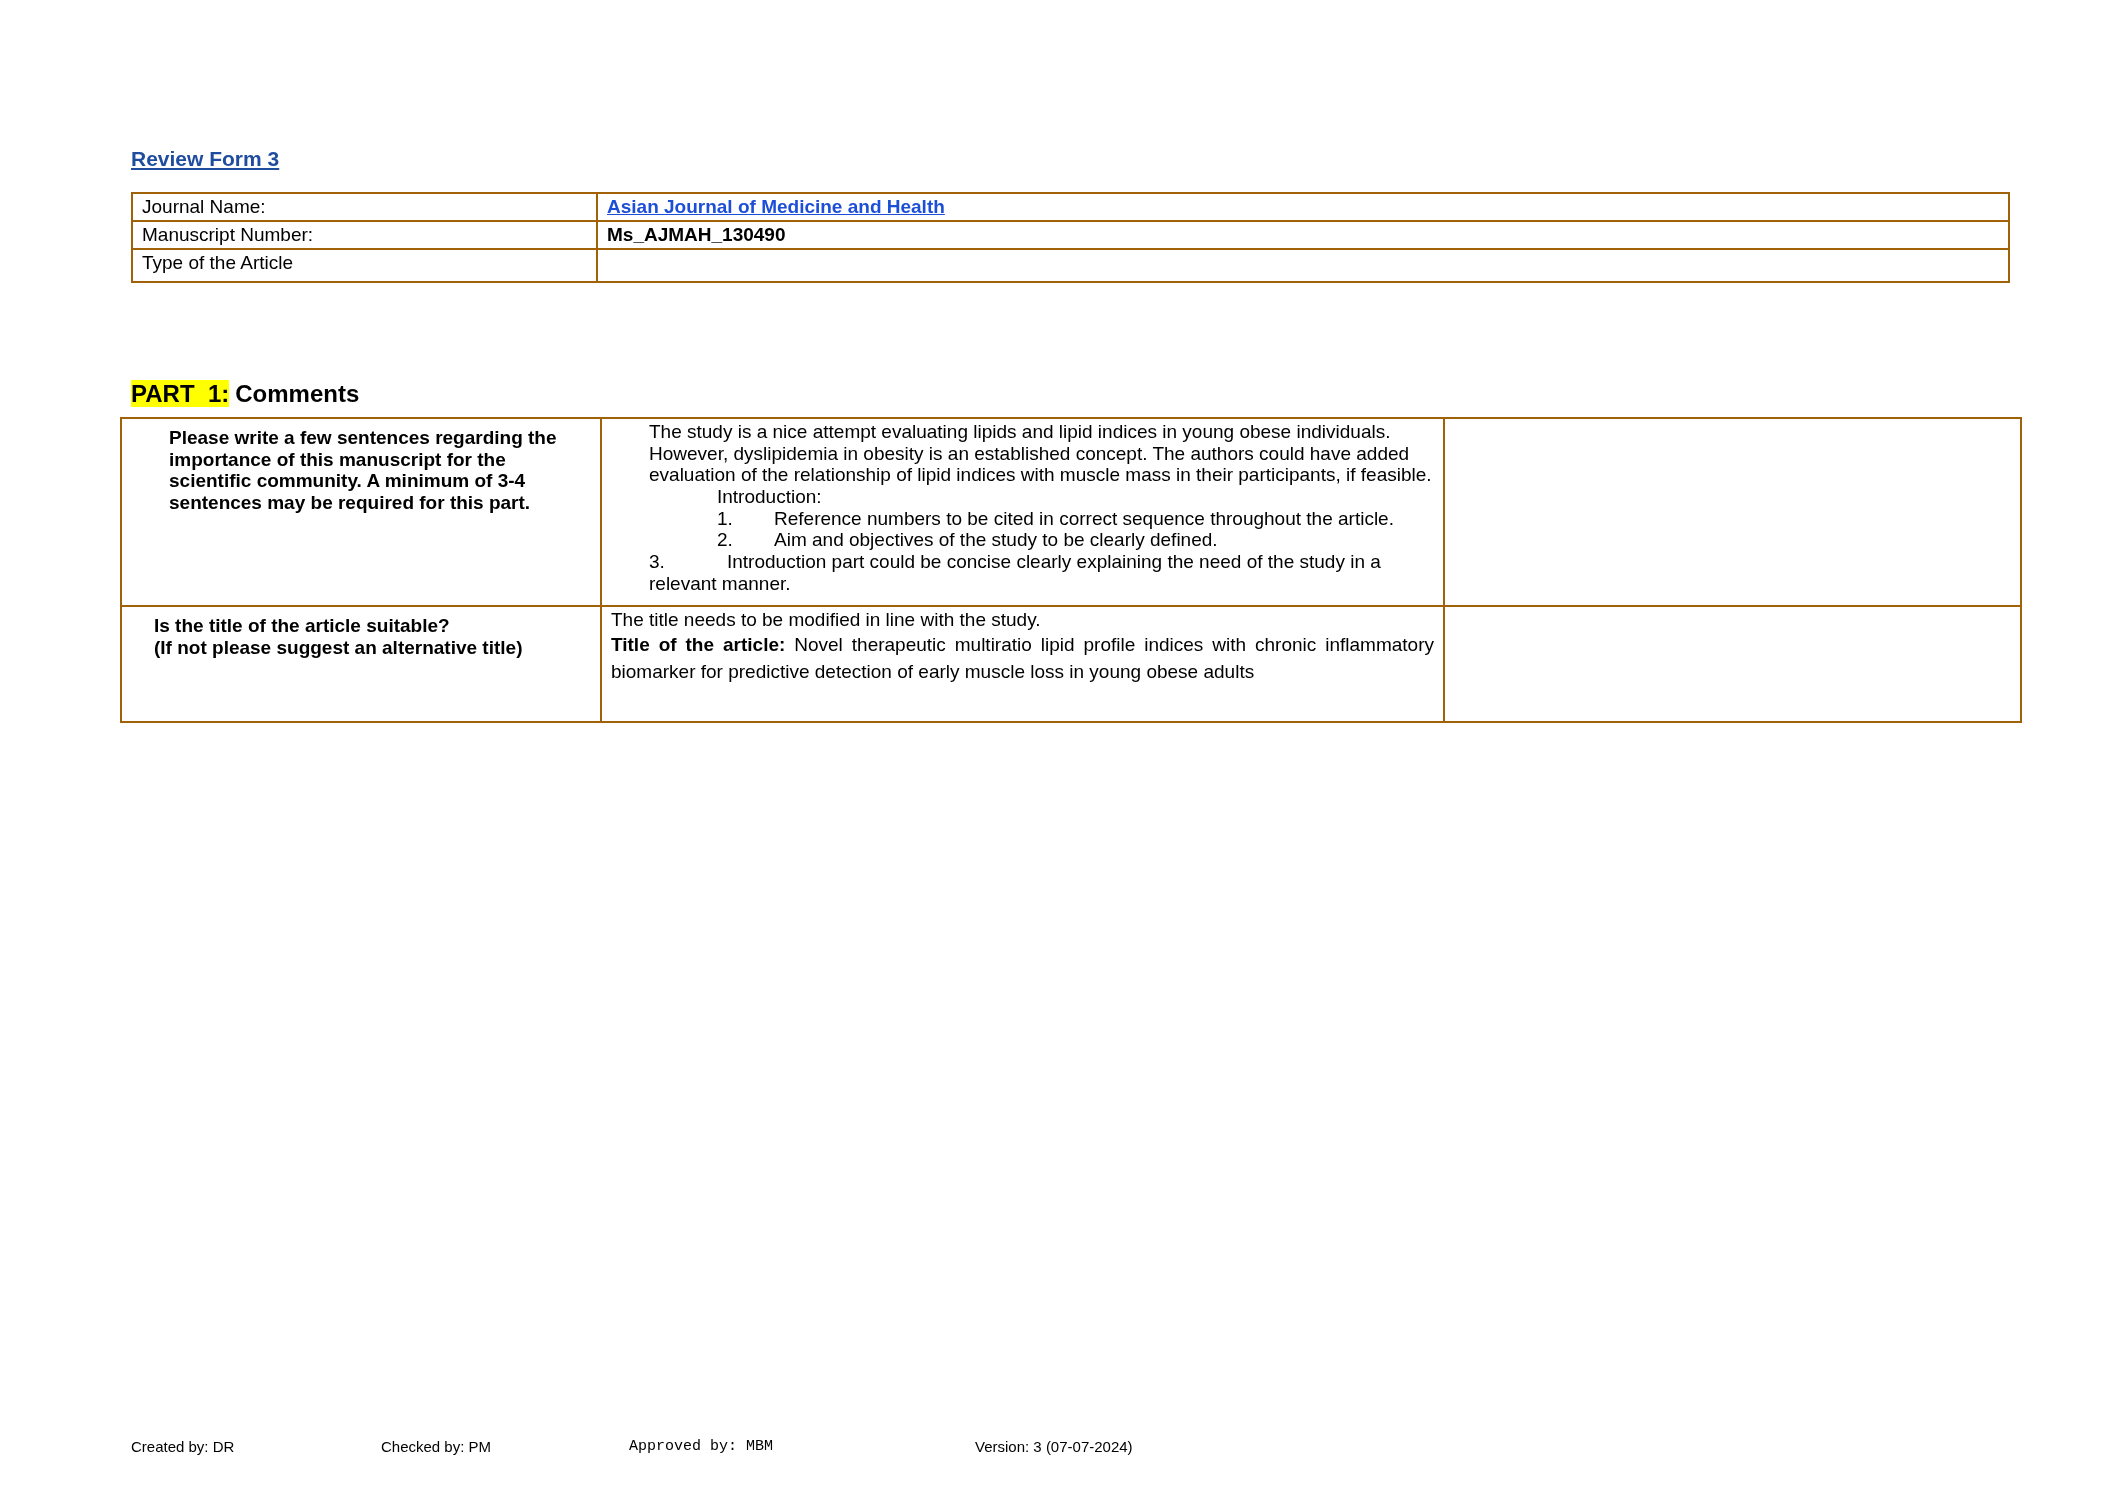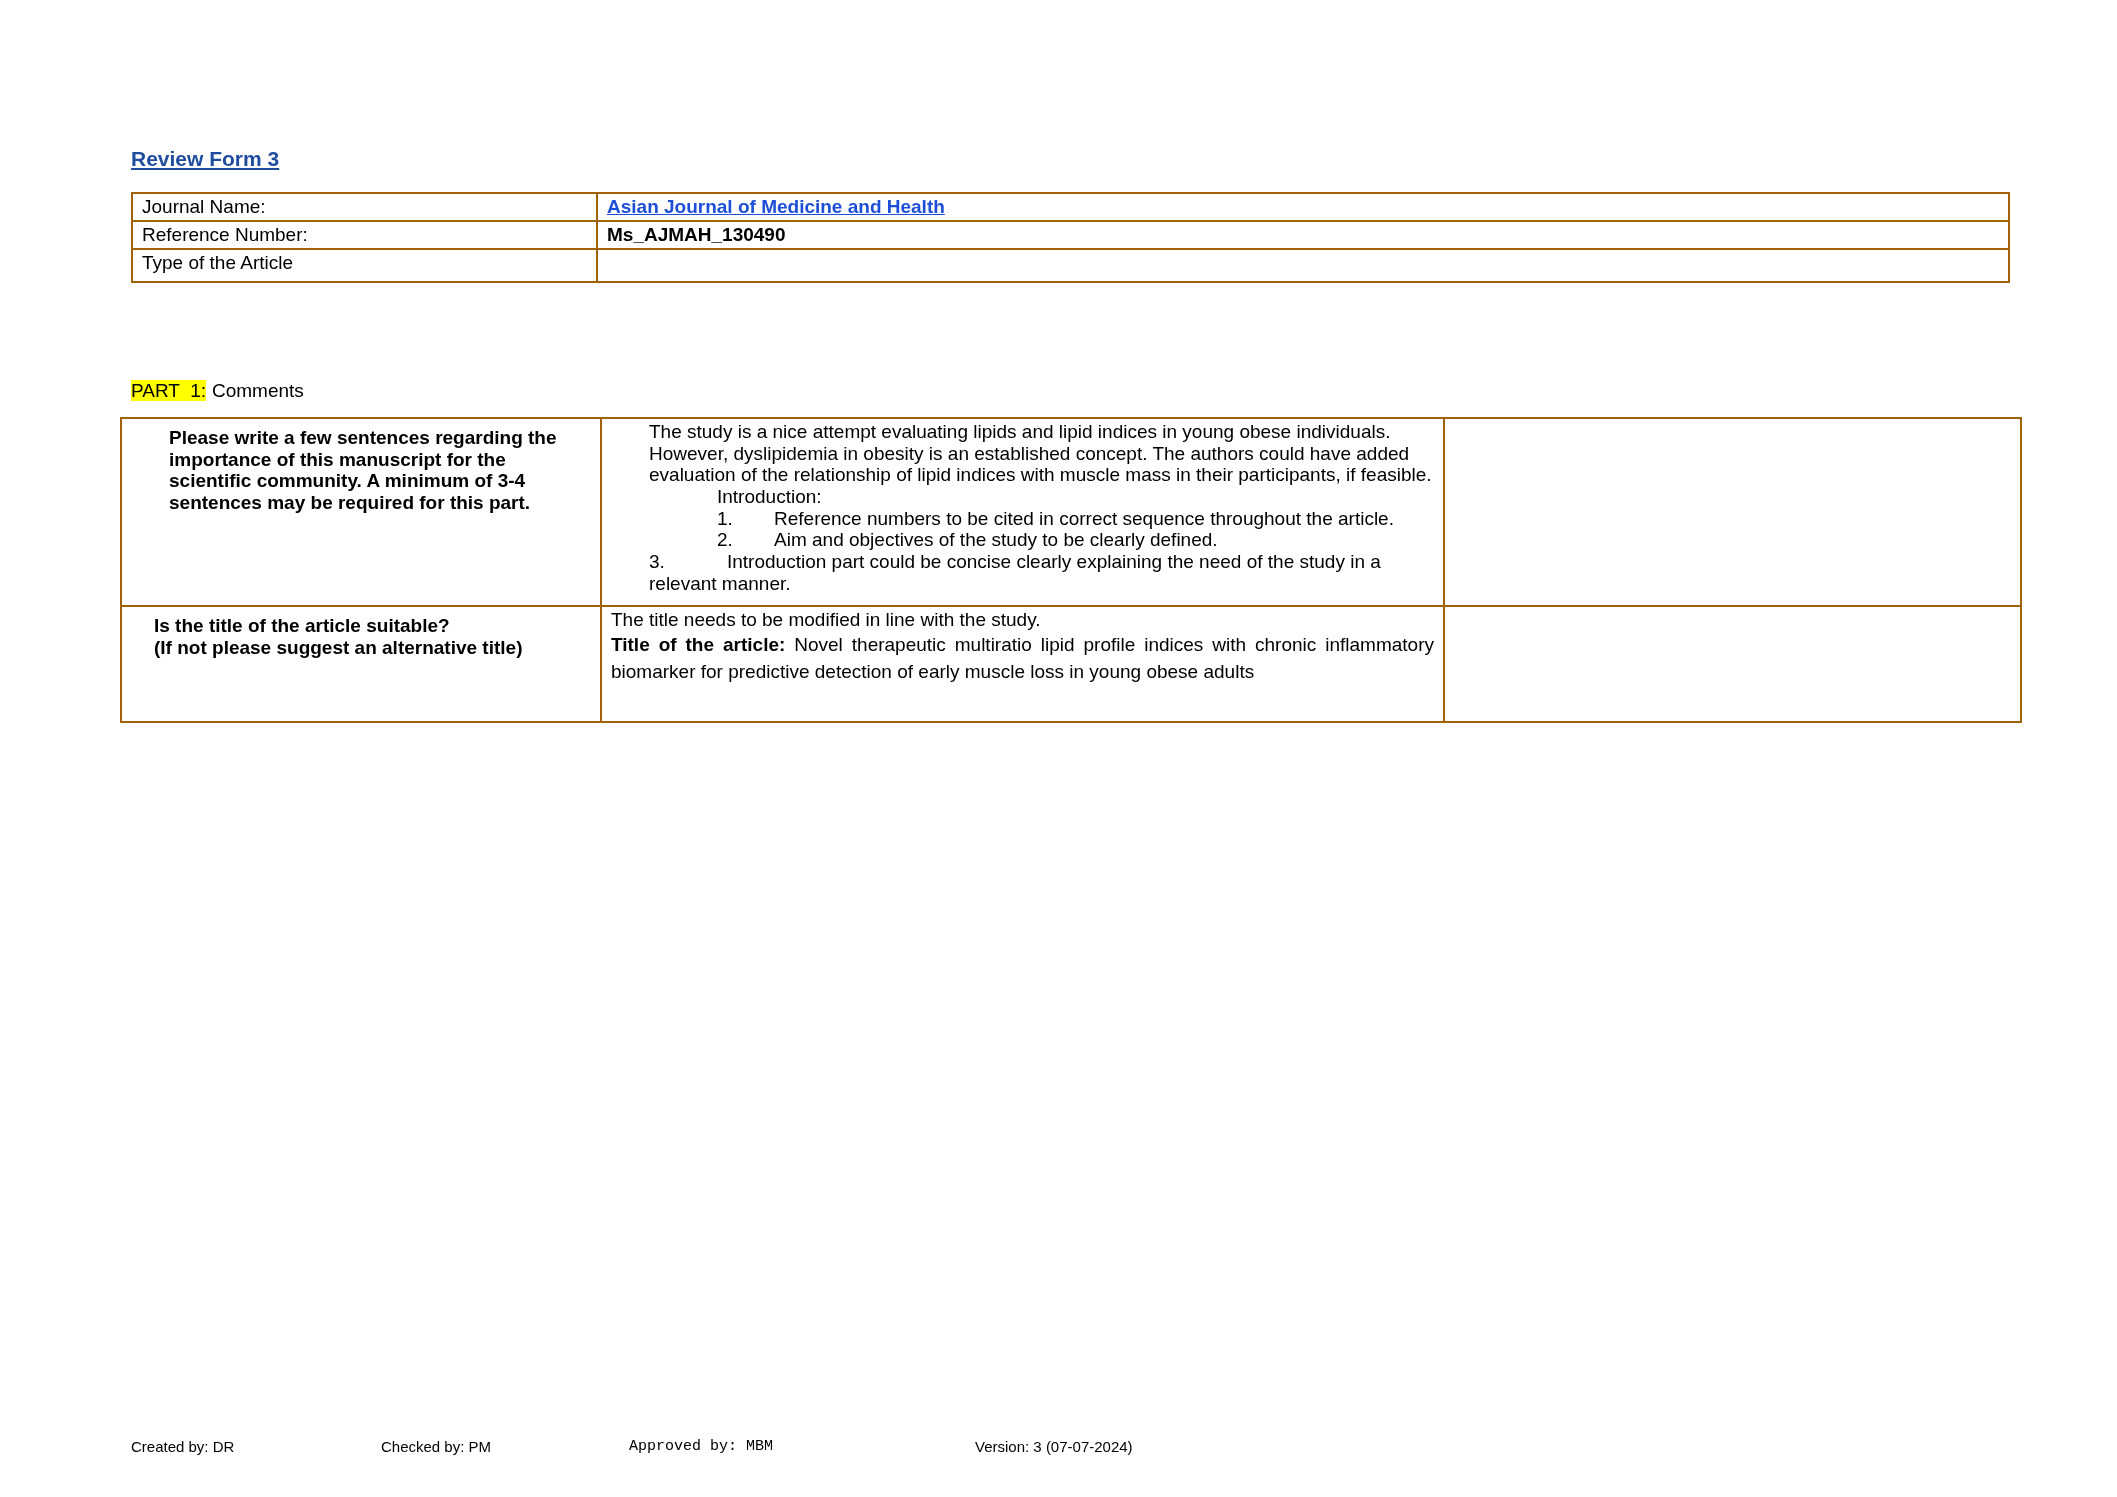--- a/index.html
+++ b/index.html
@@ -22,21 +22,21 @@
   td { border:2px solid #a16207; vertical-align:top; padding:2px 9px; line-height:1.15; }
 
   .header-table { position:absolute; left:131px; top:192px; width:1879px; }
   .header-table .label-col { width:465px; }
   .header-table td { font-size:19px; }
   .journal-link { color:#1d4ed8; font-weight:bold; text-decoration:underline; cursor:pointer; }
   .bold { font-weight:bold; }
   .title-value { font-weight:bold; padding-top:18px; }
   .row-type td { height:33px; }
 
-  .part1-line { position:absolute; left:131px; top:380px; font-size:19px; font-weight:normal; }
+  .part1-line { position:absolute; left:131px; top:380px; font-size:24px; font-weight:bold; }
   .part1-badge { background:#FFFF00; white-space:pre; }
   .part1-label { margin-left:6px; }
 
   .comments-table { position:absolute; left:120px; top:417px; width:1900px; }
   .comments-table td { font-size:19px; line-height:1.14; }
   .c1 { width:480px; }
   .c2 { width:843px; }
   .c3 { width:577px; }
   .th { font-weight:bold; }
   .italic { font-style:italic; font-weight:normal; }
@@ -68,21 +68,21 @@
 
   <table class="header-table">
     <tbody>
         <tr>
       <td class="label-col">Journal Name:</td>
       <td>
         <span class="journal-link">Asian Journal of Medicine and Health</span>
       </td>
     </tr>
     <tr>
-      <td class="label-col">Reference Number:</td>
+      <td class="label-col">Manuscript Number:</td>
       <td class="bold">Ms_AJMAH_130490</td>
     </tr>
     <tr class="row-type">
       <td class="label-col">Type of the Article</td>
       <td></td>
     </tr>
   </tbody>
     </table>
 
   <div class="part1-line">

